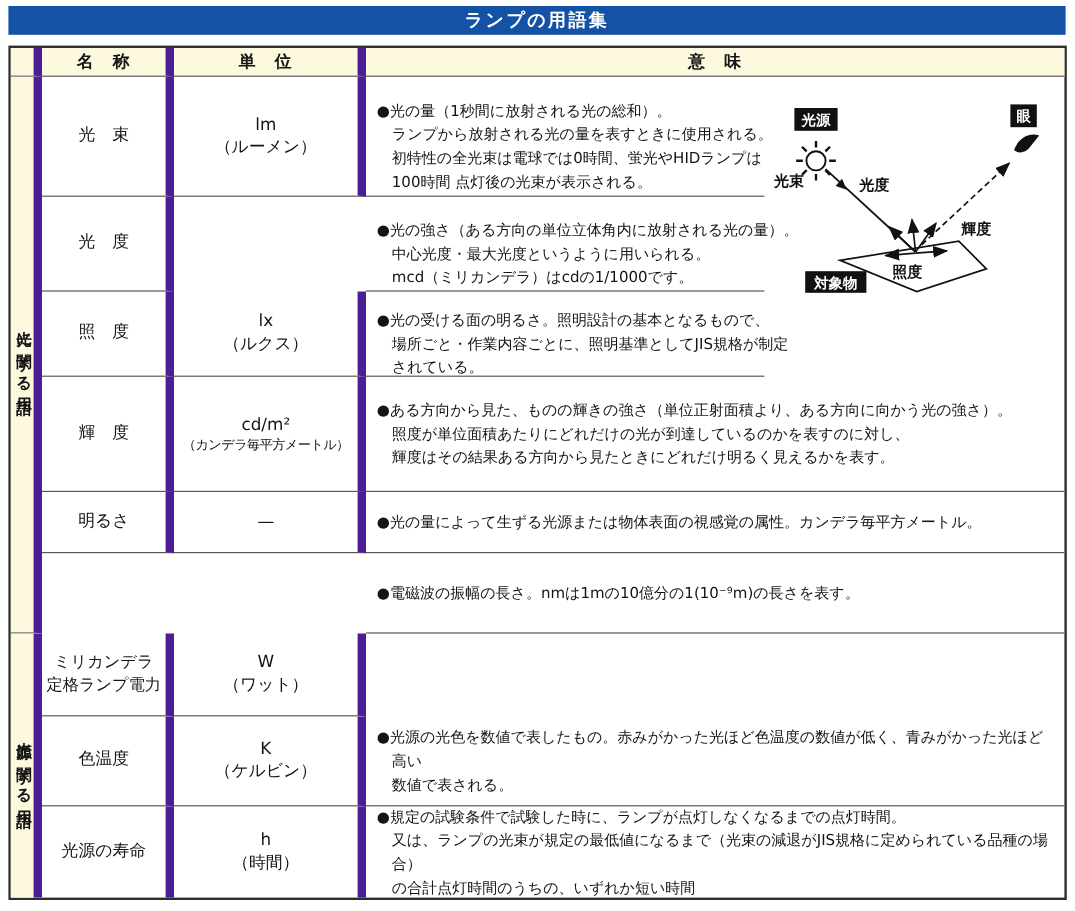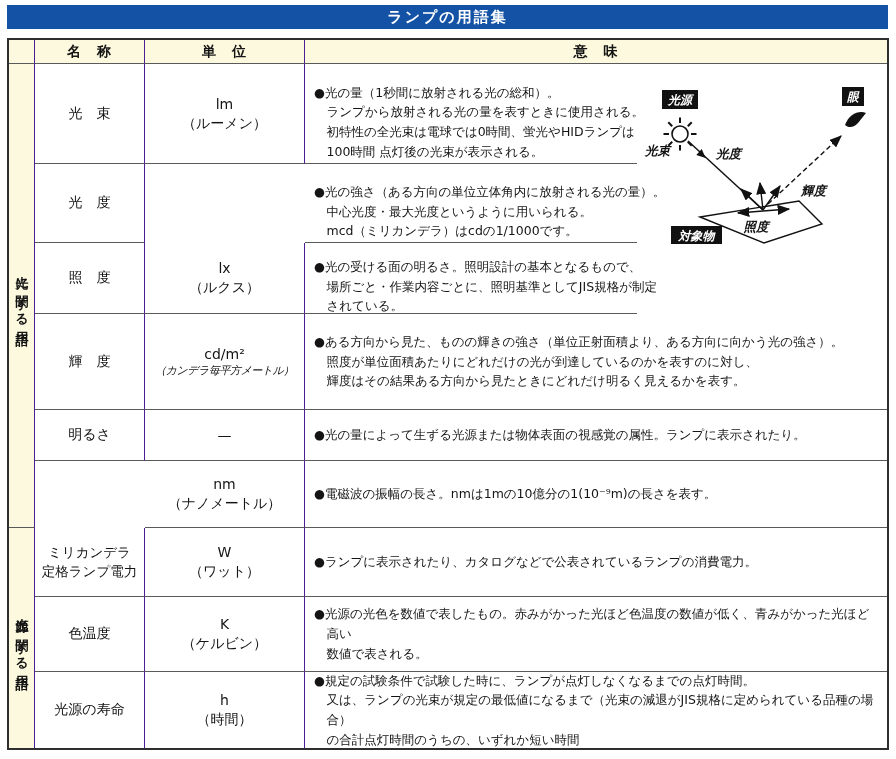--- a/index.html
+++ b/index.html
@@ -13,41 +13,41 @@
     background:#1452A5;color:#fff;font-weight:bold;font-size:15px;
     display:flex;align-items:center;justify-content:center;letter-spacing:2px;
   }
   .glossary-table{
     position:absolute;left:7px;top:38px;width:882px;height:712px;
     border:2px solid #2e2e2e;background:#fff;box-sizing:border-box;
     display:grid;
     grid-template-columns:26px 110px 160px 1fr;
     grid-template-rows:24px 100px 79px 71px 96px 51px 67px 69px 75px 1fr;
   }
-  .cell{border-right:1px solid #4c1d95;border-bottom:1px solid #5a5a5a;box-sizing:border-box;min-width:0;min-height:0;}
+  .cell{border-right:7px solid #4c1d95;border-bottom:1px solid #5a5a5a;box-sizing:border-box;min-width:0;min-height:0;}
   .no-b{border-bottom:none;}
   .no-r{border-right:none;}
   .hdr{background:#FCF9DE;font-weight:bold;font-size:14px;display:flex;align-items:center;justify-content:center;letter-spacing:1px;}
   .corner{background:#FCF9DE;}
   .group{
     background:#FCF9DE;display:flex;align-items:center;justify-content:center;
     writing-mode:vertical-rl;text-orientation:upright;
     font-weight:bold;font-size:13px;letter-spacing:2px;
   }
   .name{display:flex;align-items:center;justify-content:center;text-align:center;
     font-size:14px;line-height:1.4;white-space:pre-line;}
   .unit{display:flex;flex-direction:column;align-items:center;justify-content:center;
     font-size:14px;line-height:1.35;text-align:center;}
   .unit .sub{font-size:14px;}
-  .sub-sm{font-size:11px !important;letter-spacing:-0.5px;white-space:nowrap;font-style:italic;}
+  .sub-sm{font-size:11px !important;letter-spacing:-0.5px;white-space:nowrap;}
   .meaning{display:flex;align-items:center;padding:4px 6px 4px 9px;font-size:12.5px;line-height:1.58;}
   .meaning .txt{white-space:pre-line;padding-left:1em;text-indent:-1em;}
   .partial-b{border-bottom:none;position:relative;margin-top:16px;}
   .partial-b::after{content:"";position:absolute;left:0;bottom:0;width:332px;height:1px;background:#5a5a5a;}
-  .diagram{position:absolute;left:628px;top:24px;width:250px;height:250px;font-style:italic;}
+  .diagram{position:absolute;left:628px;top:24px;width:250px;height:250px;}
   .diagram svg{font-family:inherit;}
 </style>
 </head>
 <body>
 
 <div class="titlebar">ランプの用語集</div>
 
 <div class="glossary-table">
 
   <div class="cell corner" style="grid-area:1/1"></div>
@@ -98,39 +98,32 @@
 照度が単位面積あたりにどれだけの光が到達しているのかを表すのに対し、
 輝度はその結果ある方向から見たときにどれだけ明るく見えるかを表す。</span>
   </div>
 
   <div class="cell name" style="grid-area:6/2">明るさ</div>
   <div class="cell unit" style="grid-area:6/3">
     <span>—</span>
     <span class="sub"></span>
   </div>
   <div class="cell meaning no-r" style="grid-area:6/4">
-    <span class="txt">●光の量によって生ずる光源または物体表面の視感覚の属性。ランプに表示されたり。</span>
-  </div>
-
-  <div class="cell unit" style="grid-area:7/3">
-    <span>nm</span>
-    <span class="sub">（ナノメートル）</span>
-  </div>
+    <span class="txt">●光の量によって生ずる光源または物体表面の視感覚の属性。カンデラ毎平方メートル。</span>
+  </div>
+
   <div class="cell meaning no-r" style="grid-area:7/4">
     <span class="txt">●電磁波の振幅の長さ。nmは1mの10億分の1(10⁻⁹m)の長さを表す。</span>
   </div>
 
   <div class="cell name" style="grid-area:8/2;font-size:13.5px;">ミリカンデラ
 定格ランプ電力</div>
   <div class="cell unit" style="grid-area:8/3">
     <span>W</span>
     <span class="sub">（ワット）</span>
-  </div>
-  <div class="cell meaning no-r" style="grid-area:8/4">
-    <span class="txt">●ランプに表示されたり、カタログなどで公表されているランプの消費電力。</span>
   </div>
 
   <div class="cell name" style="grid-area:9/2">色温度</div>
   <div class="cell unit" style="grid-area:9/3">
     <span>K</span>
     <span class="sub">（ケルビン）</span>
   </div>
   <div class="cell meaning no-r" style="grid-area:9/4">
     <span class="txt">●光源の光色を数値で表したもの。赤みがかった光ほど色温度の数値が低く、青みがかった光ほど高い
 数値で表される。</span>

